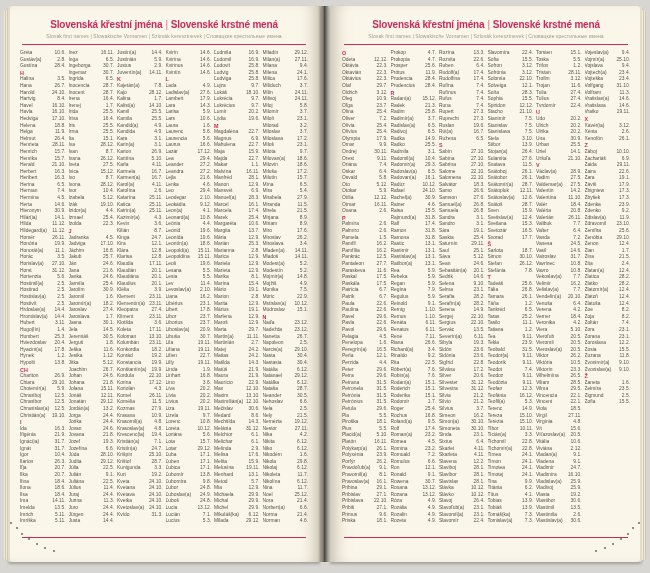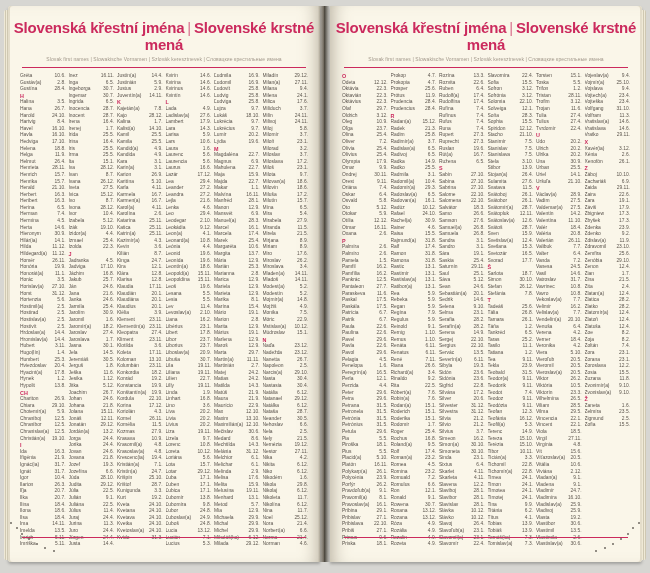--- a/index.html
+++ b/index.html
@@ -8,21 +8,21 @@
   .page{position:absolute;top:0;height:100%;width:312px;background:#faf6e9;box-sizing:border-box;}
   .page.left{left:0;border-radius:3px 0 0 3px;
     box-shadow:inset -14px 0 18px -12px rgba(120,110,90,.55), inset 2px 0 0 #e4ddca, 0 2px 3px rgba(0,0,0,.25);}
   .page.right{left:322px;border-radius:0 3px 3px 0;
     box-shadow:inset 14px 0 18px -12px rgba(120,110,90,.55), inset -2px 0 0 #e4ddca, 0 2px 3px rgba(0,0,0,.25);}
   .gutter{position:absolute;top:0;left:310px;width:12px;height:100%;background:linear-gradient(90deg,rgba(90,80,60,0) 0%,rgba(70,60,45,.65) 45%,rgba(40,35,25,.8) 55%,rgba(90,80,60,0) 100%);}
   .edge-stack{position:absolute;right:-4px;top:4px;bottom:2px;width:4px;
     background:repeating-linear-gradient(90deg,#efe9d6 0 1px,#cfc8b2 1px 2px);border-radius:0 2px 2px 0;}
   .edge-stack.l{left:-4px;right:auto;border-radius:2px 0 0 2px;}
   .ph{padding-top:13px;text-align:center;}
-  .title{font-size:15px;font-weight:bold;color:#cb2a5d;letter-spacing:-.2px;}
+  .title{font-size:10px;font-weight:bold;color:#cb2a5d;letter-spacing:-.2px;}
   .title .sep{font-weight:normal;color:#d9728f;padding:0 3px;}
   .subtitle{margin-top:3px;font-size:5px;color:#a2988b;letter-spacing:.1px;}
   .rule{height:1px;background:#cb2a5d;margin:5px 14px 0 14px;}
   .rule.bottom{position:absolute;left:0;right:0;bottom:24px;margin:0 14px;}
   .cols{display:flex;gap:3px;margin:5px 12px 0 12px;height:478px;overflow:hidden;}
   .col{flex:1 1 0;min-width:0;}
   .row{display:flex;justify-content:space-between;align-items:baseline;height:6.6px;line-height:6.6px;
        font-size:4.9px;color:#57504a;white-space:nowrap;}
   .row .nm{overflow:hidden;text-overflow:clip;padding-right:2px;}
   .row .dt{flex:0 0 auto;color:#5d564e;}

